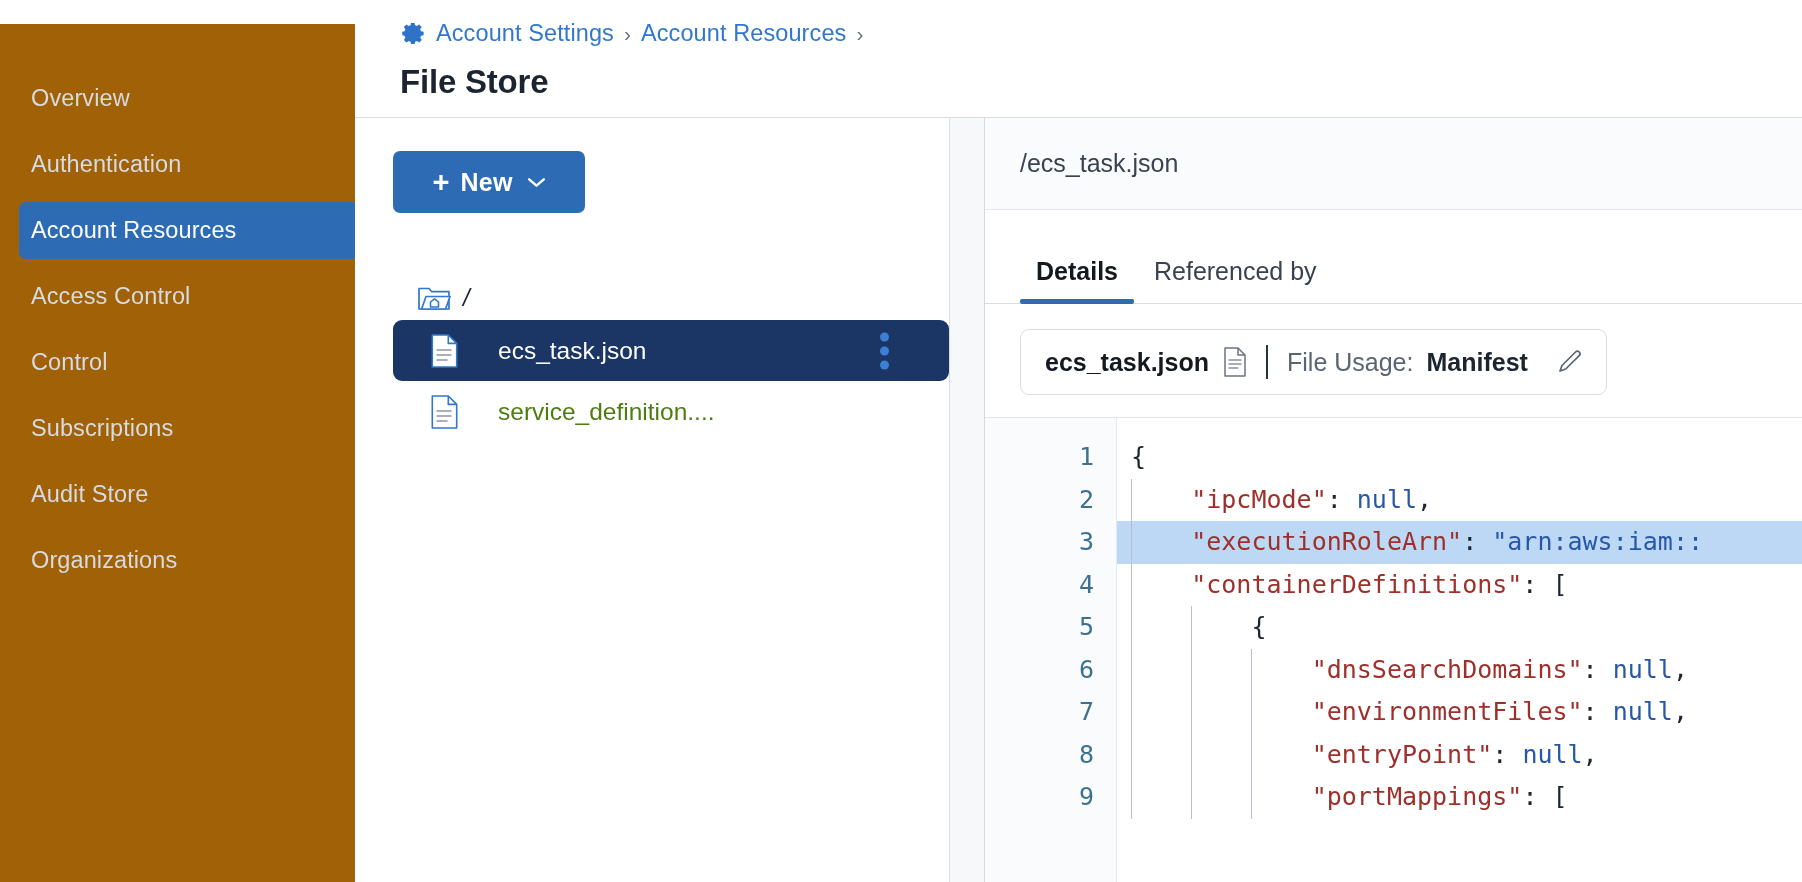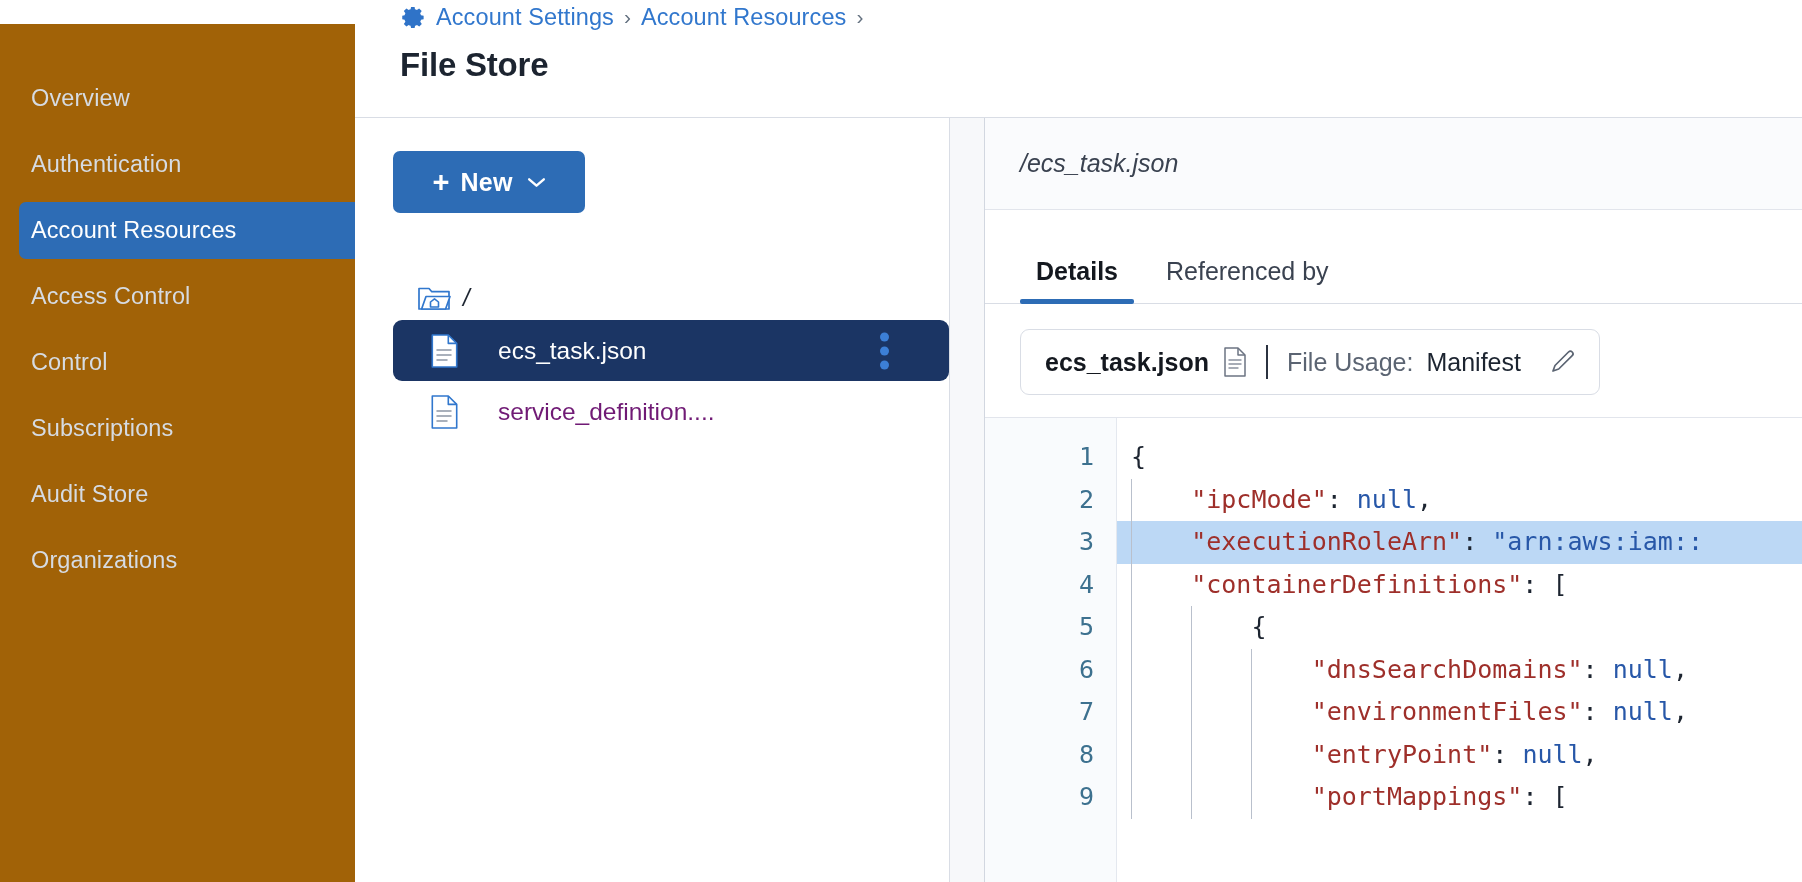--- a/index.html
+++ b/index.html
@@ -39,21 +39,21 @@
     border-radius:7px 0 0 7px;
   }
 
   
   .right { flex:1; display:flex; flex-direction:column; min-width:0; height:882px; }
 
   .topbar {
     height:118px; flex:0 0 118px;
     border-bottom:1px solid #d9dde5;
     padding:0 0 0 45px;
-    display:flex; flex-direction:column; justify-content:flex-start;
+    display:flex; flex-direction:column; justify-content:center;
     background:#fff;
   }
   .breadcrumb { display:flex; align-items:center; gap:9px; height:34px; }
   .gear-ico { width:27px; height:27px; flex:0 0 27px; display:block; }
   .crumb {
     color:#3177cd; font-size:23.5px; text-decoration:none; cursor:pointer;
     letter-spacing:.1px;
   }
   .crumb-sep { color:#63707f; font-size:21px; margin:0 1px; }
   .page-title {
@@ -95,21 +95,21 @@
   .tree-item {
     display:flex; align-items:center;
     height:61px; margin-right:0;
     padding-left:38px;
     border-radius:9px;
     cursor:pointer; position:relative;
   }
   .tree-item.selected { background:#1b3564; }
   .file-ico { width:27px; height:34px; display:block; flex:0 0 27px; }
   .tree-label {
-    font-size:24.5px; color:#701a75; margin-left:40px;
+    font-size:24.5px; color:#4d7c0f; margin-left:40px;
     white-space:nowrap; overflow:hidden;
   }
   .tree-item.selected .tree-label { color:#ffffff; }
   .kebab {
     position:absolute; right:60px; top:50%; transform:translateY(-50%);
     display:flex; flex-direction:column; gap:5px; cursor:pointer;
   }
   .kebab i { width:9px; height:9px; border-radius:50%; background:#3c7fd6; display:block; }
 
   
@@ -123,28 +123,27 @@
 
   
   .detail-pane { flex:1; min-width:0; display:flex; flex-direction:column; background:#fff; }
 
   .path-bar {
     height:92px; flex:0 0 92px;
     background:#fafbfd;
     border-bottom:1px solid #e2e5ec;
     display:flex; align-items:center;
     padding-left:35px;
-    font-style:italic;
   }
   .path-text { font-size:25px; color:#3a4250; }
 
   .tabs {
     height:94px; flex:0 0 94px;
     display:flex; align-items:flex-end;
-    padding-left:35px; gap:16px;
+    padding-left:35px; gap:4px;
     border-bottom:1px solid #d9dde5;
     background:#fff;
   }
   .tab {
     font-size:25px; color:#3a4250;
     padding:0 16px 17px 16px;
     cursor:pointer; position:relative;
     white-space:nowrap;
   }
   .tab.active { font-weight:bold; color:#14181f; }
@@ -158,21 +157,21 @@
     display:inline-flex; align-items:center; gap:0;
     height:66px;
     border:1px solid #d9dde5; border-radius:9px;
     padding:0 22px 0 24px;
     background:#fff;
   }
   .usage-name { font-size:25px; font-weight:bold; color:#14181f; }
   .doc-ico { width:24px; height:30px; display:block; margin-left:14px; }
   .usage-div { width:2px; height:34px; background:#2b3240; margin:0 19px; }
   .usage-label { font-size:25px; color:#5b6472; }
-  .usage-value { font-size:25px; color:#1c2430; margin-left:13px; }
+  .usage-value { font-size:25px; color:#1c2430; margin-left:13px;font-weight:bold; }
   .pencil-ico { width:30px; height:30px; display:block; margin-left:26px; cursor:pointer; }
 
   
   .code-wrap {
     flex:1; min-height:0;
     display:flex;
     border-top:1px solid #e2e5ec;
     margin-top:22px;
     overflow:hidden;
     background:#fff;

